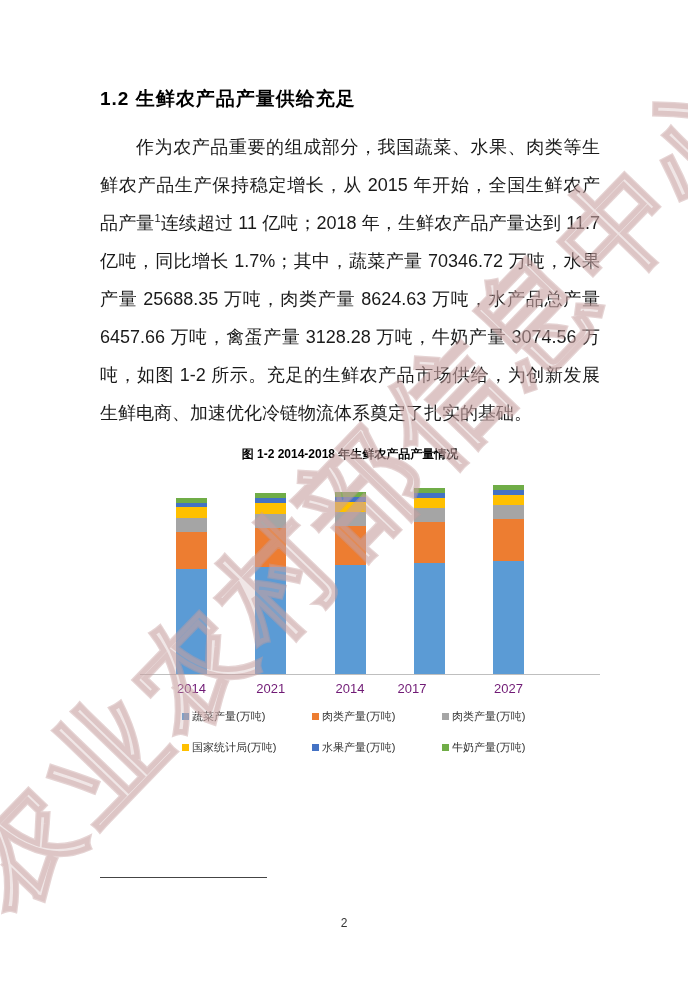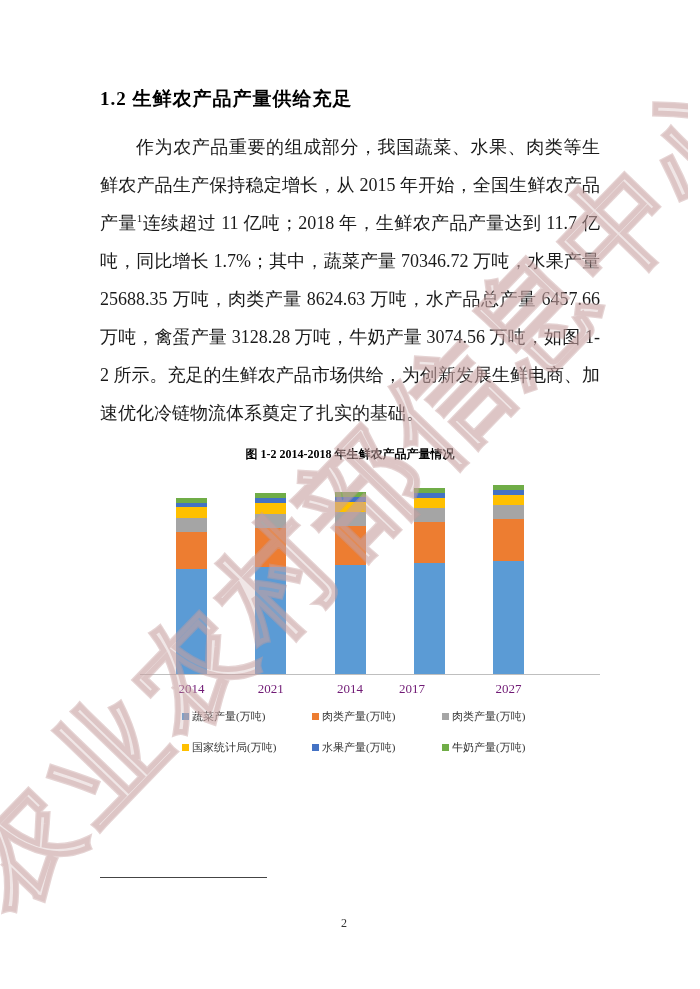--- a/index.html
+++ b/index.html
@@ -2,21 +2,21 @@
 <html><head>
 <meta charset="utf-8">
 <style>
   * { margin: 0; padding: 0; box-sizing: border-box; }
   html, body { background: #ffffff; }
   .page {
     position: relative;
     width: 688px; height: 989px;
     background: #ffffff;
     overflow: hidden;
-    font-family: Liberation Serif, serif;
+    font-family: Liberation Sans, sans-serif;
     color: #1a1a1a;
   }
   .content { position: absolute; left: 100px; top: 0; width: 500px; }
   .section-heading {
     margin-top: 86px;
     font-size: 19px; font-weight: bold; letter-spacing: 1px;
     color: #000;
   }
   .body-paragraph {
     margin-top: 16px;

